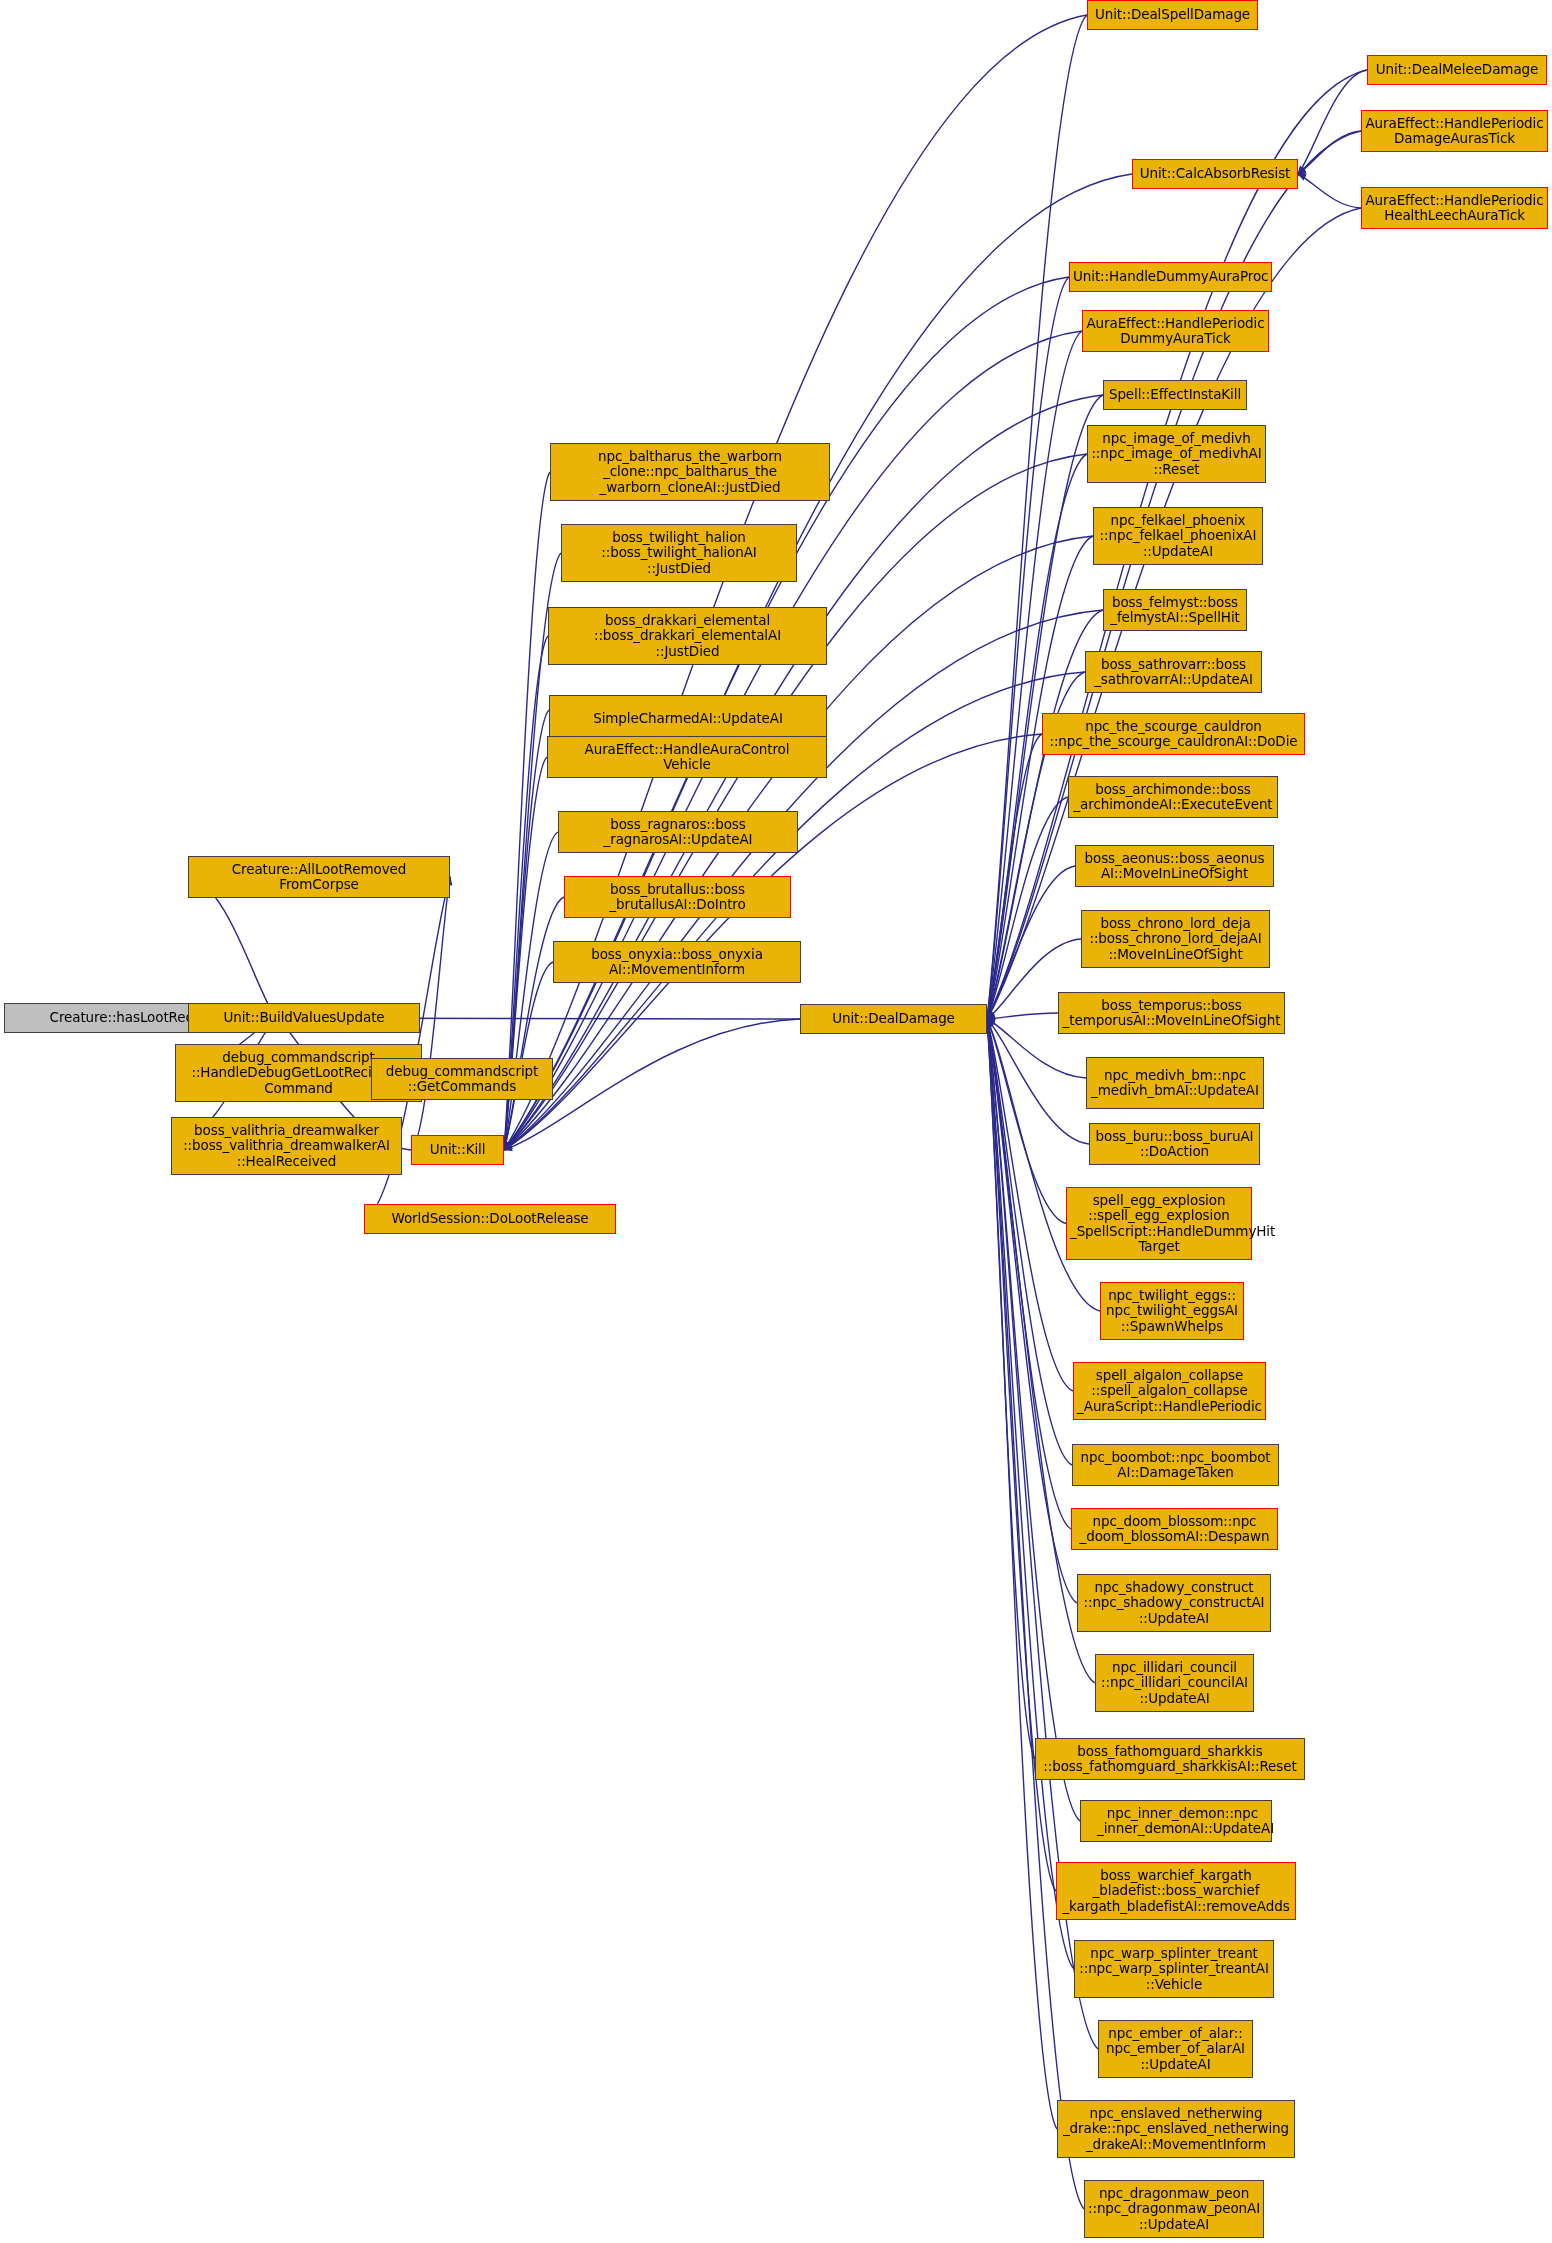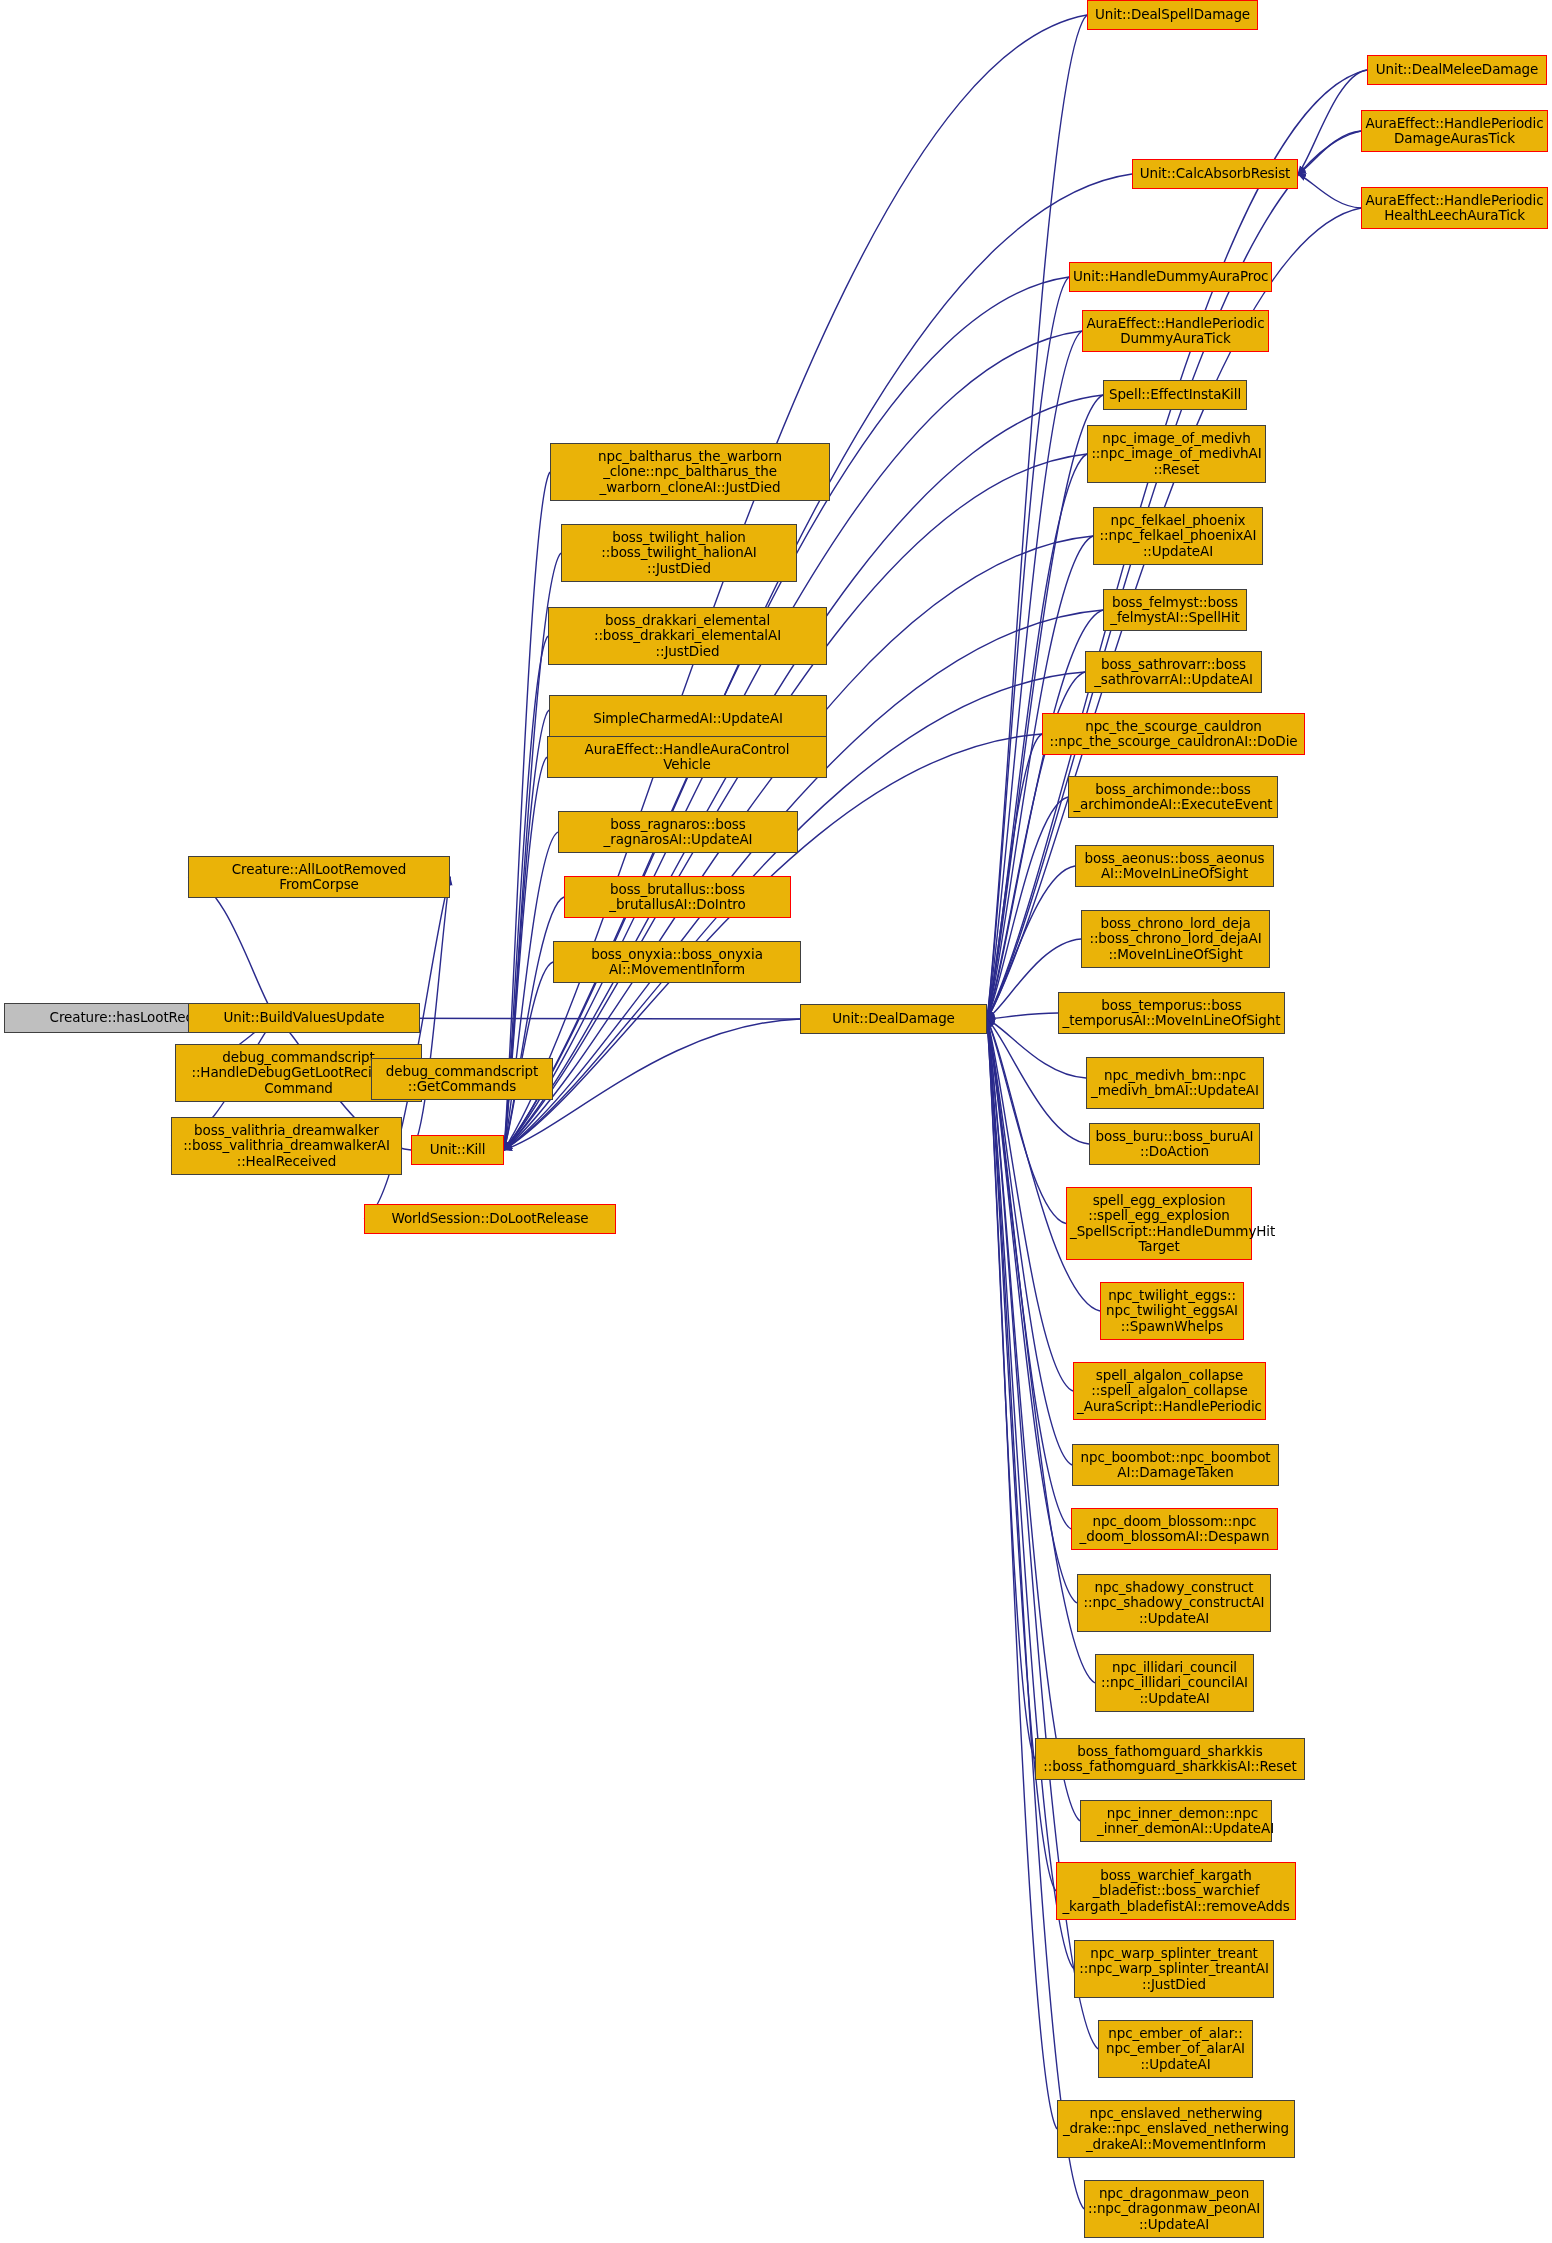--- a/index.html
+++ b/index.html
@@ -217,21 +217,21 @@
 ::UpdateAI</span></div>
       <div class="node" style="left: 1035px; top: 1738px; width: 270px; height: 42px;"><span>boss_fathomguard_sharkkis
 ::boss_fathomguard_sharkkisAI::Reset</span></div>
       <div class="node" style="left: 1080px; top: 1800px; width: 192px; height: 42px; padding-left: 16px;"><span>npc_inner_demon::npc
 _inner_demonAI::UpdateAI</span></div>
       <div class="node red" style="left: 1056px; top: 1862px; width: 240px; height: 58px;"><span>boss_warchief_kargath
 _bladefist::boss_warchief
 _kargath_bladefistAI::removeAdds</span></div>
       <div class="node" style="left: 1074px; top: 1940px; width: 200px; height: 58px;"><span>npc_warp_splinter_treant
 ::npc_warp_splinter_treantAI
-::JustDied</span></div>
+::Vehicle</span></div>
       <div class="node" style="left: 1098px; top: 2020px; width: 155px; height: 58px;"><span>npc_ember_of_alar::
 npc_ember_of_alarAI
 ::UpdateAI</span></div>
       <div class="node" style="left: 1057px; top: 2100px; width: 238px; height: 58px;"><span>npc_enslaved_netherwing
 _drake::npc_enslaved_netherwing
 _drakeAI::MovementInform</span></div>
       <div class="node" style="left: 1084px; top: 2180px; width: 180px; height: 58px;"><span>npc_dragonmaw_peon
 ::npc_dragonmaw_peonAI
 ::UpdateAI</span></div>
     </div>

